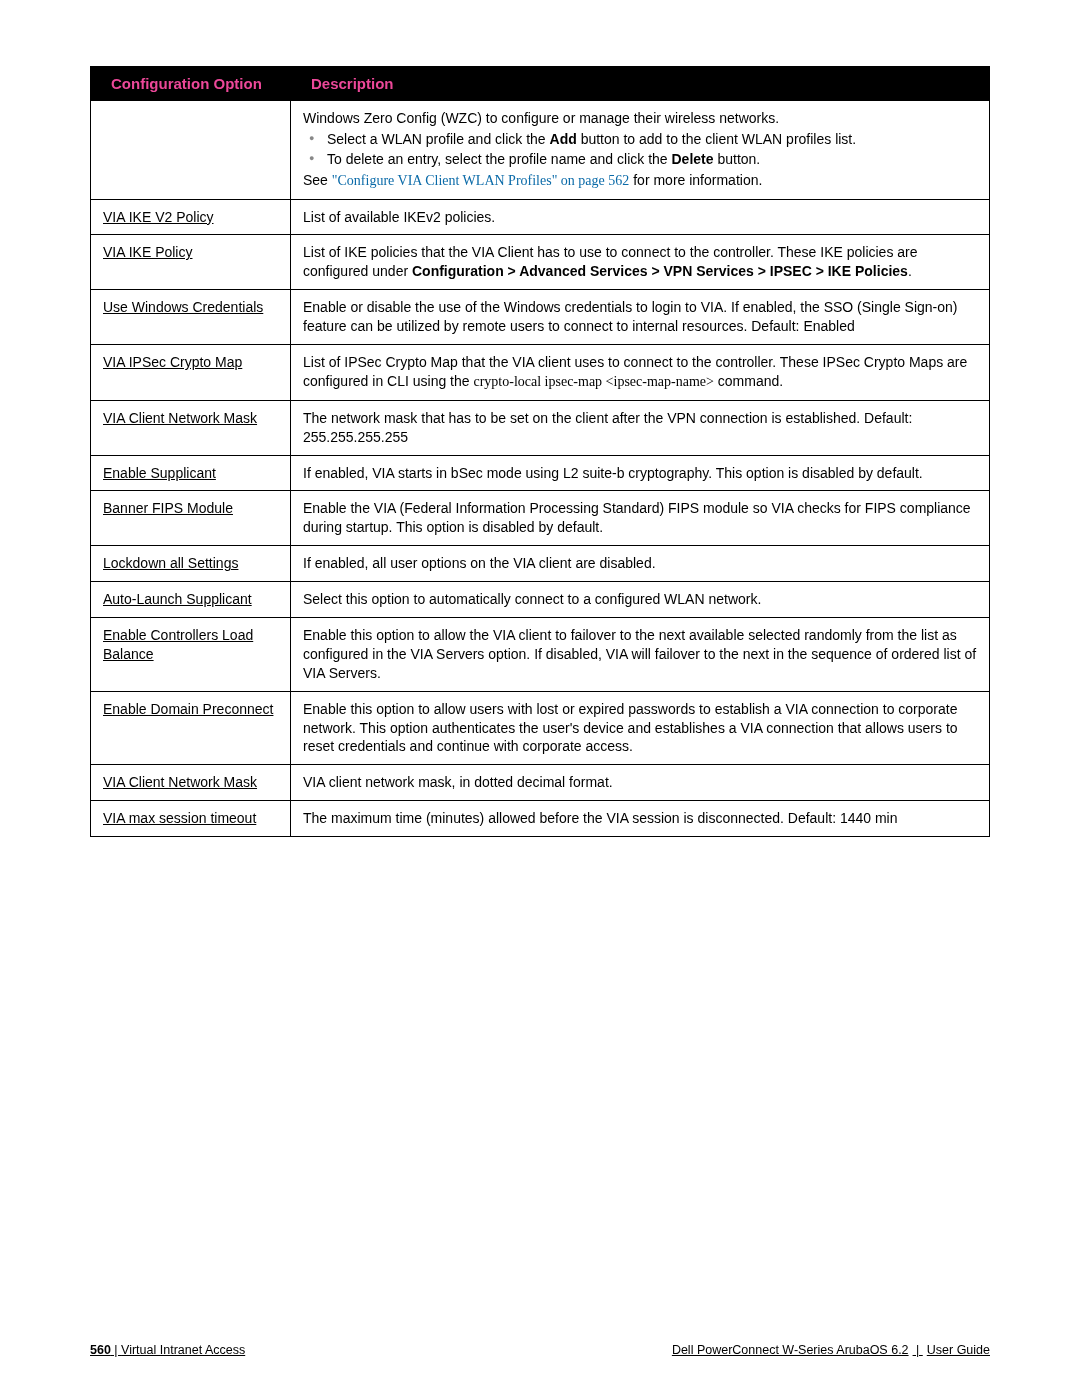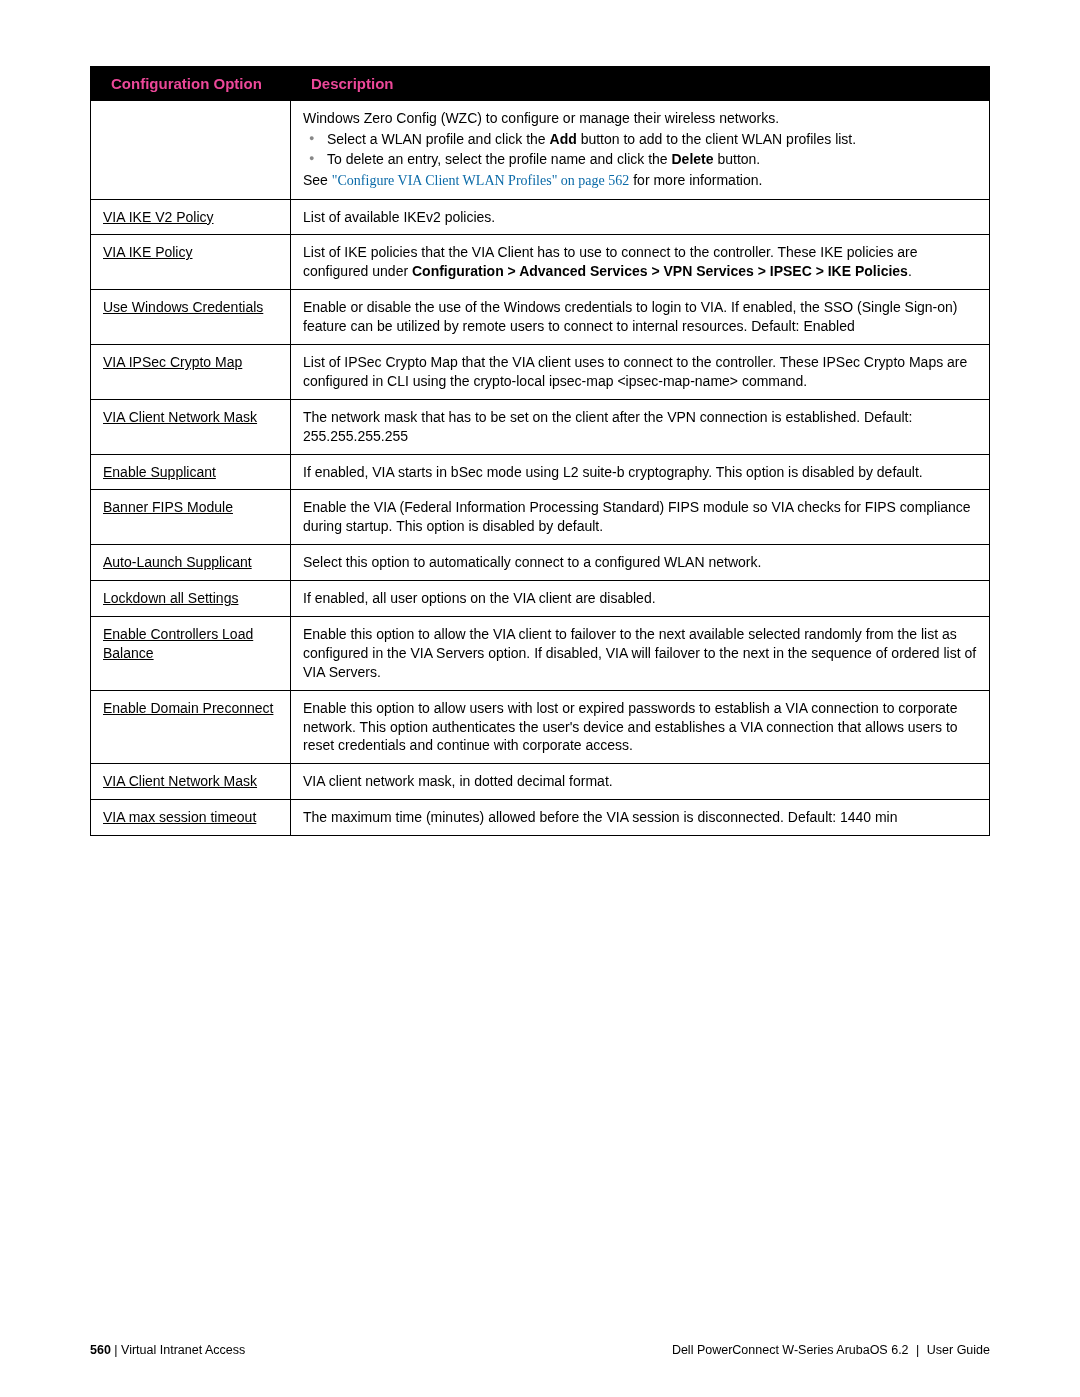--- a/index.html
+++ b/index.html
@@ -52,29 +52,30 @@
   }
   ul.bullets li::before {
     content: "●";
     position: absolute;
     left: -18px;
     top: 2px;
     color: #888;
     font-size: 9px;
   }
   .xref { color: #0a6aa8; font-family: Georgia, 'Times New Roman', serif; }
-  code.mono { font-family: Liberation Sans, sans-serif; }
+  code.mono { font-family: Liberation Serif, serif; }
   .footer {
     position: absolute;
     bottom: 40px;
     left: 90px;
     right: 90px;
     font-size: 12.5px;
     display: flex;
     justify-content: space-between;
+    text-decoration: underline;
   }
   .footer .left b { font-weight: bold; }
   .footer .right .sep { margin: 0 4px; }
 </style>
 </head>
 <body>
 
 <div class="page">
 
   <table class="cfg">
@@ -140,27 +141,27 @@
         <td class="opt">Enable Supplicant</td>
         <td>If enabled, VIA starts in bSec mode using L2 suite-b cryptography. This option is disabled by default.</td>
       </tr>
 
       <tr>
         <td class="opt">Banner FIPS Module</td>
         <td>Enable the VIA (Federal Information Processing Standard) FIPS module so VIA checks for FIPS compliance during startup. This option is disabled by default.</td>
       </tr>
 
       <tr>
-        <td class="opt">Auto-Launch Supplicant</td>
-        <td>Select this option to automatically connect to a configured WLAN network.</td>
+        <td class="opt">Lockdown all Settings</td>
+        <td>If enabled, all user options on the VIA client are disabled.</td>
       </tr>
 
       <tr>
-        <td class="opt">Lockdown all Settings</td>
-        <td>If enabled, all user options on the VIA client are disabled.</td>
+        <td class="opt">Auto-Launch Supplicant</td>
+        <td>Select this option to automatically connect to a configured WLAN network.</td>
       </tr>
 
 
       <tr>
         <td class="opt">Enable Controllers Load Balance</td>
         <td>Enable this option to allow the VIA client to failover to the next available selected randomly from the list as configured in the VIA Servers option. If disabled, VIA will failover to the next in the sequence of ordered list of VIA Servers.</td>
       </tr>
 
       <tr>
         <td class="opt">Enable Domain Preconnect</td>

